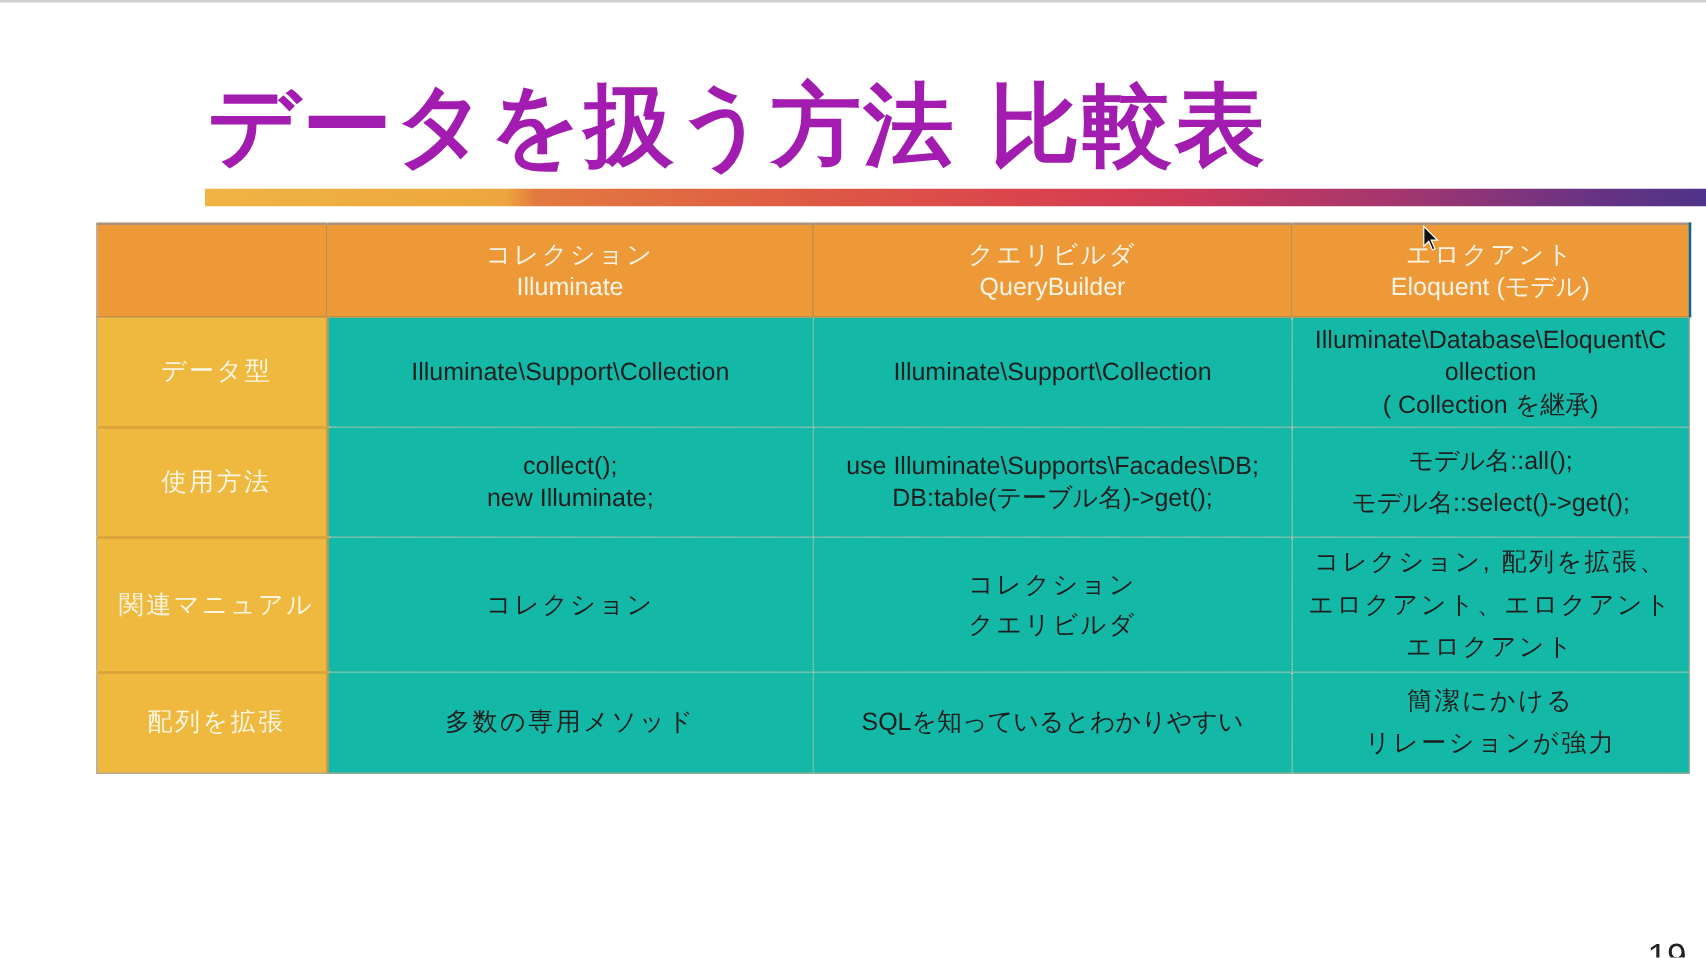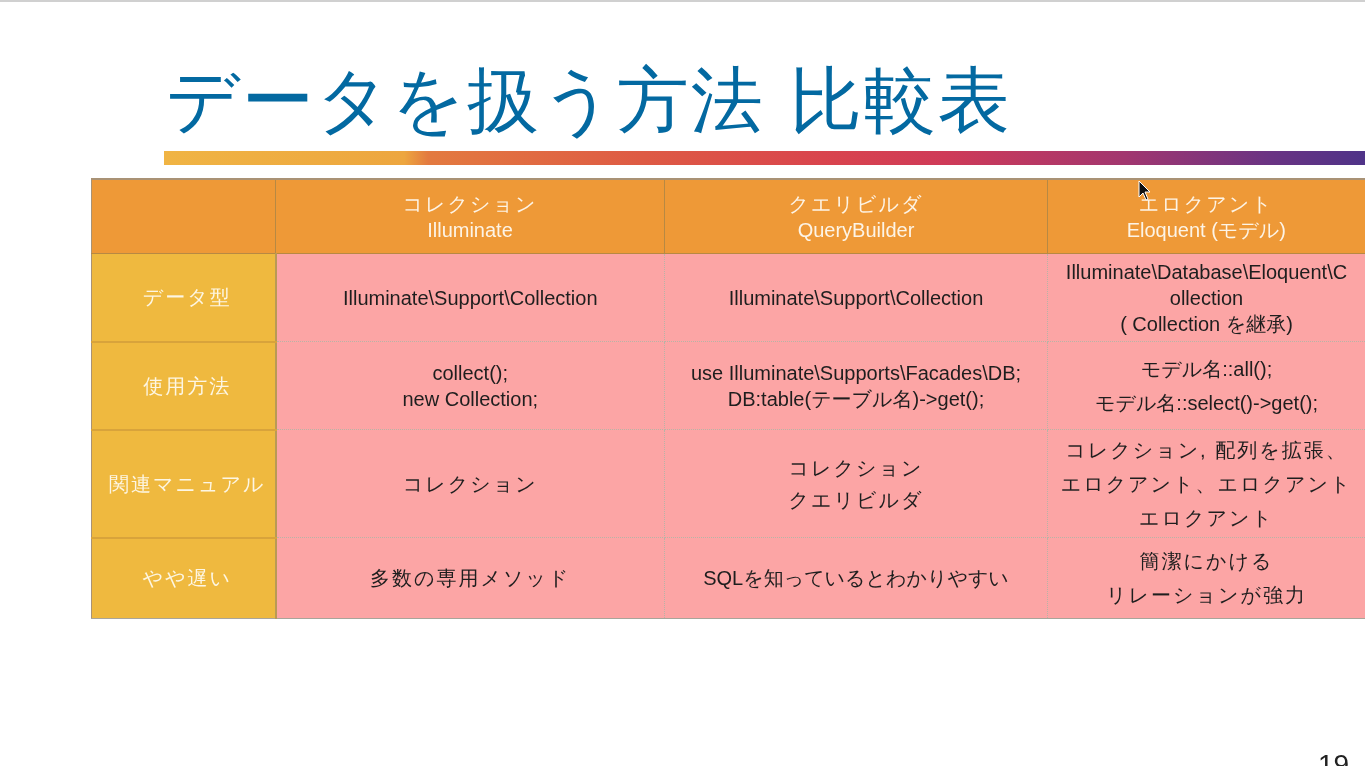--- a/index.html
+++ b/index.html
@@ -4,50 +4,50 @@
 <style>
   html, body { margin: 0; padding: 0; }
   body {
     width: 1365px; height: 766px; overflow: hidden; position: relative;
     background: #ffffff;
     font-family: "DejaVu Sans", "Liberation Sans", sans-serif;
   }
   .top-rule { position: absolute; left: 0; top: 0; width: 1365px; height: 2px; background: #d0d0d0; }
   .slide-title {
     position: absolute; left: 166px; top: 52px;
-    font-size: 72px; font-weight: 400; color: #0369a1; letter-spacing: 2px;
+    font-size: 72px; font-weight: 700; color: #a21caf; letter-spacing: 2px;
     white-space: nowrap; line-height: 96px;
   }
   .accent-bar {
     position: absolute; left: 164px; top: 151px; width: 1201px; height: 14px;
     background: linear-gradient(90deg, #f0b444 0%, #eda63f 20%, #e37a40 22%, #de5a44 40%, #d9444d 55%, #cf3a58 65%, #a2366f 80%, #6a3383 92%, #4f3388 100%);
   }
   table.cmp {
-    position: absolute; left: 91px; top: 178px;
+    position: absolute; left: 77px; top: 178px;
     border-collapse: collapse; table-layout: fixed;
     width: 1274px;
   }
   table.cmp td, table.cmp th {
     text-align: center; vertical-align: middle; padding: 0 4px;
     font-size: 20px; line-height: 26px; color: #1e1e1e;
     font-family: "Liberation Sans", "DejaVu Sans", sans-serif;
   }
   table.cmp thead th {
     background: #ee9937; color: #fdf4e6; font-weight: 400;
     height: 73px; border-left: 1px solid #b78943; border-top: 2px solid #a99275;
     border-bottom: 1px solid #b78943;
   }
   table.cmp thead th:first-child { border-left: 1px solid #a99275; }
   table.cmp thead th:last-child { border-right: 2px solid #0369a1; }
   table.cmp tbody th {
     background: #efb93f; color: #fdf6e3; font-weight: 400;
     border-bottom: 2px solid #d8a33b; border-left: 1px solid #a99275; border-right: 2px solid #b99a55; padding-left: 12px;
   }
   table.cmp tbody td {
-    background: #fca5a5;
+    background: #14b8a6;
     border-bottom: 1px dotted #b8b4a6;
     border-right: 1px dotted #b8b4a6;
   }
   table.cmp tbody td:last-child { border-right: 1px solid #a9a59a; }
   table.cmp tbody tr:last-child td, table.cmp tbody tr:last-child th { border-bottom: 1px solid #a9a59a; }
   .cell-line { display: block; }
   .jp { letter-spacing: 2px; }
   .page-number {
     position: absolute; left: 1318px; top: 750px;
     font-size: 28px; color: #222; font-family: "Liberation Sans", sans-serif; line-height: 30px;
@@ -98,21 +98,21 @@
       <td>
         <span class="cell-line">Illuminate\Database\Eloquent\C</span>
         <span class="cell-line">ollection</span>
         <span class="cell-line">( Collection を継承)</span>
       </td>
     </tr>
     <tr style="height:88px">
       <th class="jp">使用方法</th>
       <td>
         <span class="cell-line">collect();</span>
-        <span class="cell-line">new Collection;</span>
+        <span class="cell-line">new Illuminate;</span>
       </td>
       <td>
         <span class="cell-line">use Illuminate\Supports\Facades\DB;</span>
         <span class="cell-line">DB:table(テーブル名)-&gt;get();</span>
       </td>
       <td style="line-height:34px">
         <span class="cell-line">モデル名::all();</span>
         <span class="cell-line">モデル名::select()-&gt;get();</span>
       </td>
     </tr>
@@ -125,21 +125,21 @@
         <span class="cell-line">コレクション</span>
         <span class="cell-line">クエリビルダ</span>
       </td>
       <td class="jp" style="line-height:34px">
         <span class="cell-line">コレクション, 配列を拡張、</span>
         <span class="cell-line">エロクアント、エロクアント</span>
         <span class="cell-line">エロクアント</span>
       </td>
     </tr>
     <tr style="height:81px">
-      <th class="jp">やや遅い</th>
+      <th class="jp">配列を拡張</th>
       <td class="jp">
           <span class="cell-line">多数の専用メソッド</span>
         </td>
       <td>
           <span class="cell-line">SQLを知っているとわかりやすい</span>
         </td>
       <td class="jp" style="line-height:34px">
         <span class="cell-line">簡潔にかける</span>
         <span class="cell-line">リレーションが強力</span>
       </td>

